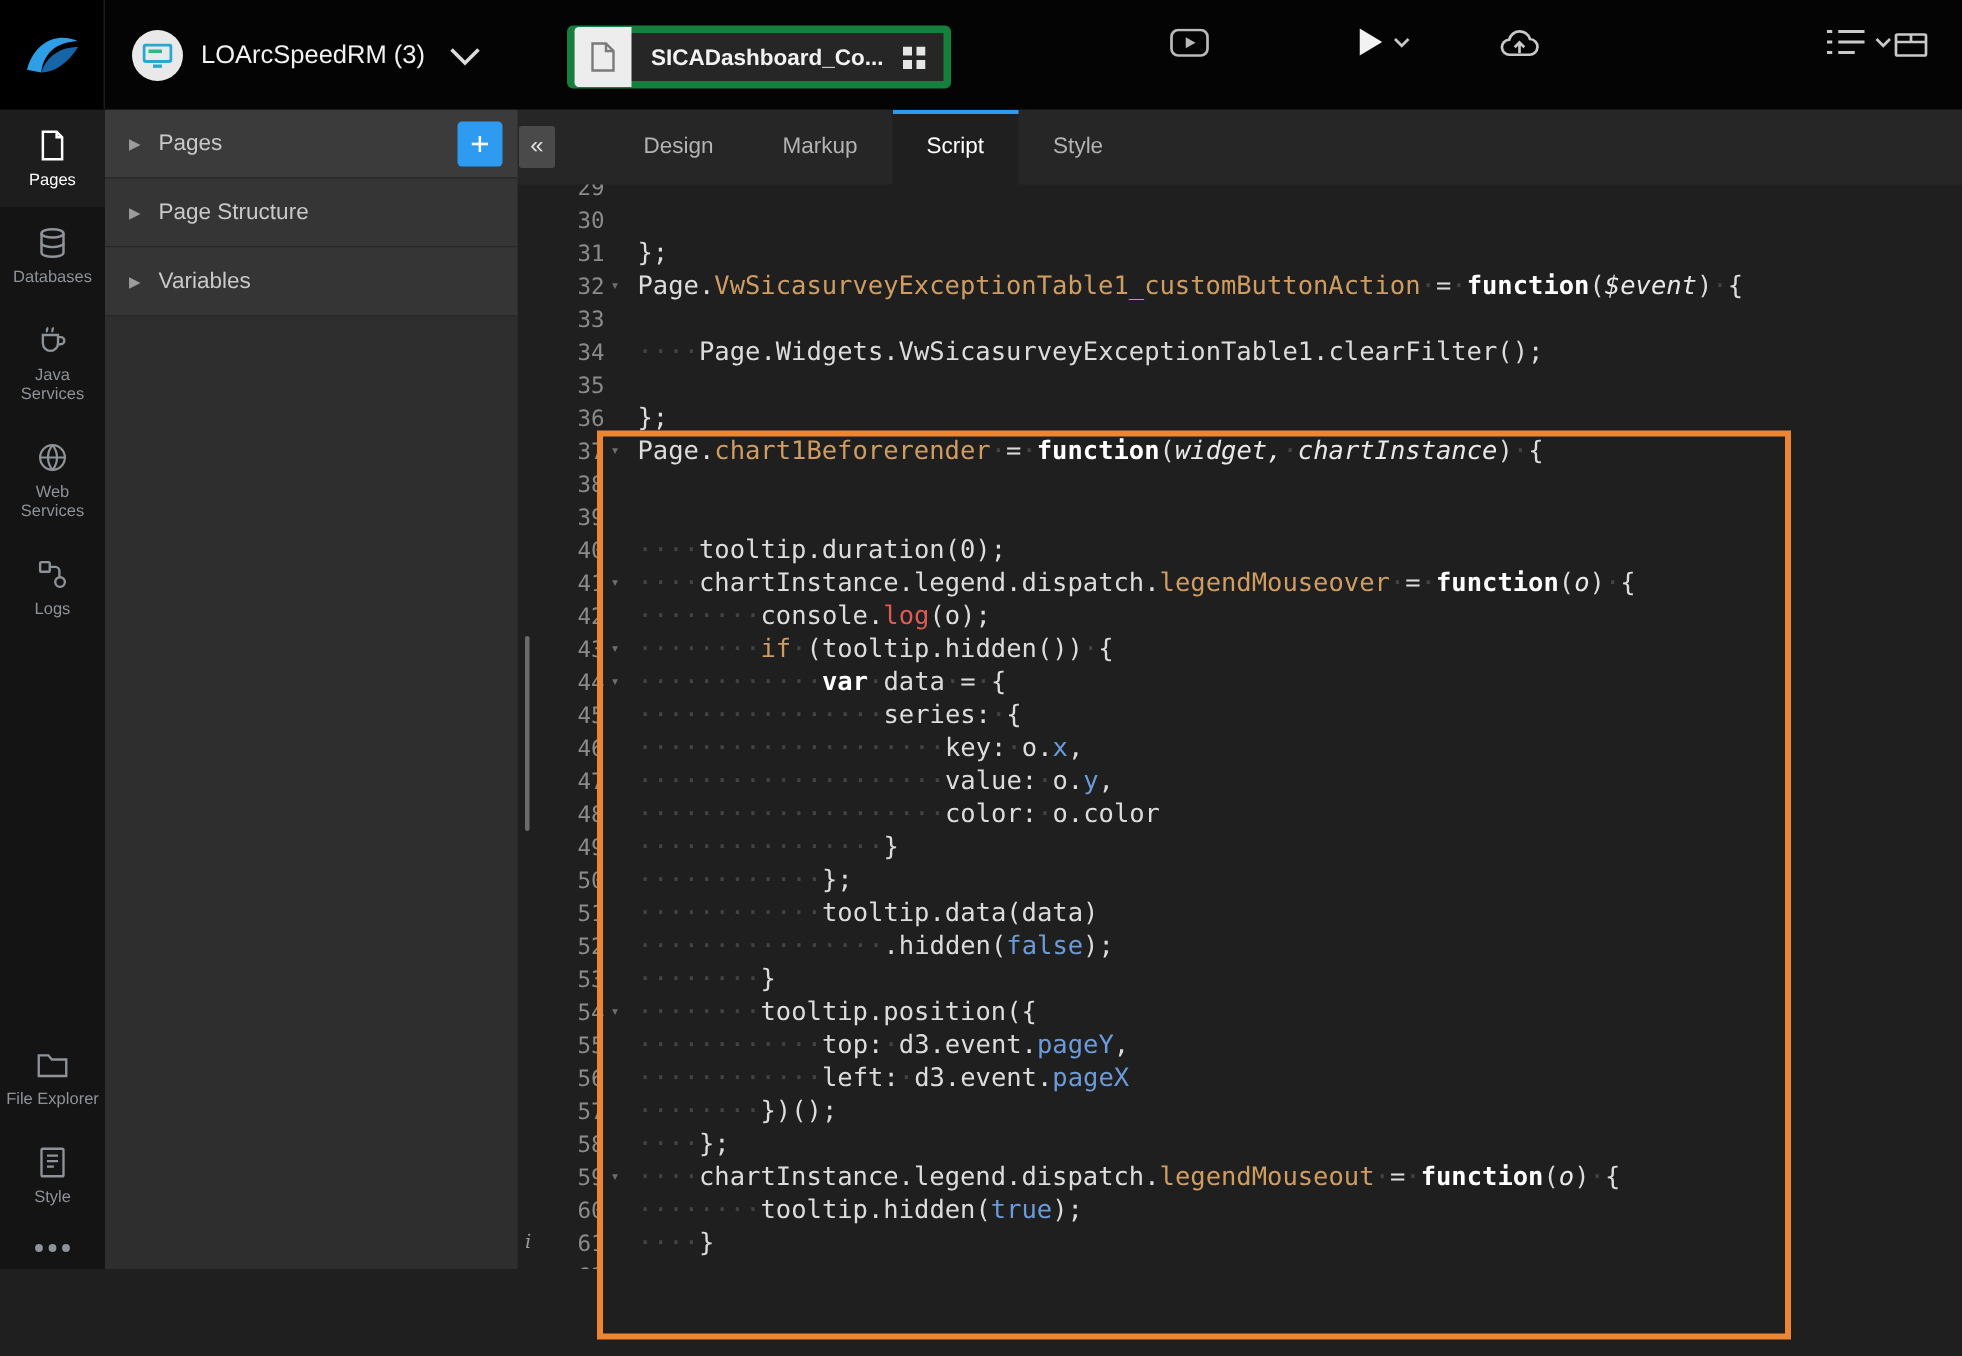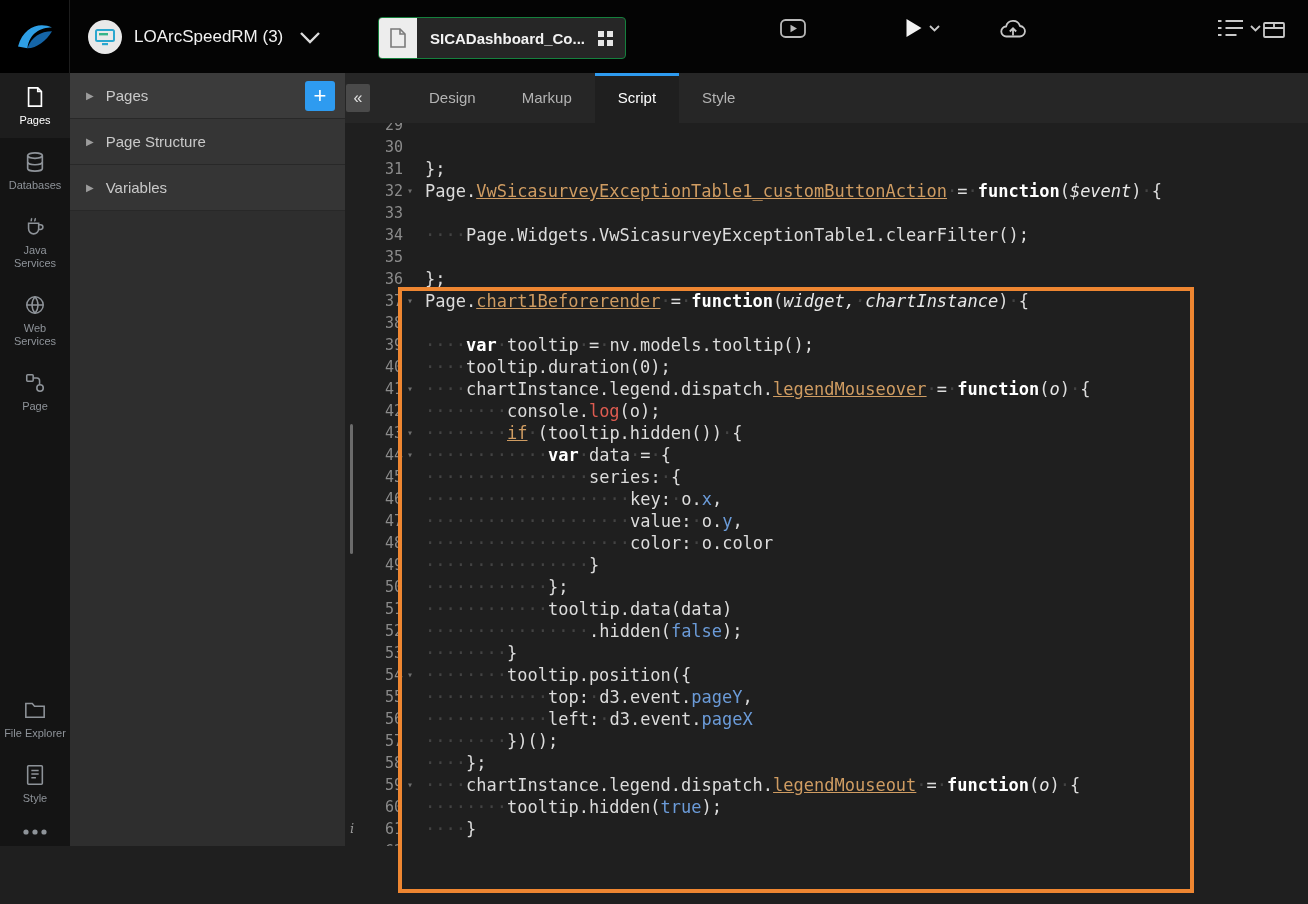--- a/index.html
+++ b/index.html
@@ -7,21 +7,21 @@
   body { width:1308px; height:904px; overflow:hidden; font-family:"Liberation Sans",sans-serif; }
   .app { position:relative; width:1308px; height:846px; }
 
   
   header { position:absolute; top:0; left:0; width:1308px; height:73px; background:#040404; overflow:hidden; z-index:20; }
   .logo { position:absolute; left:0; top:0; width:70px; height:73px; display:flex; align-items:center; justify-content:center; background:#000; border-right:1px solid #1d1d1d; cursor:pointer; }
   .project { position:absolute; left:88px; top:17px; height:40px; display:flex; align-items:center; cursor:pointer; }
   .proj-avatar { width:34px; height:34px; border-radius:50%; background:#e9e9e9; display:flex; align-items:center; justify-content:center; margin-right:12px; }
   .project-name { color:#f2f2f2; font-size:17px; }
   .big-chev { margin-left:16px; display:flex; }
-  .page-tab { position:absolute; left:378px; top:17px; height:42px; border:1px solid #15803d; border-radius:4px; background:#262626; display:flex; align-items:center; cursor:pointer; }
+  .page-tab { position:absolute; left:378px; top:17px; height:42px; border:5px solid #15803d; border-radius:4px; background:#262626; display:flex; align-items:center; cursor:pointer; }
   .doc-box { width:38px; height:40px; background:#ededed; border-radius:3px 0 0 3px; display:flex; align-items:center; justify-content:center; }
   .page-tab-label { color:#f2f2f2; font-size:15px; font-weight:bold; padding:0 13px; }
   .grid { margin-right:12px; display:flex; }
   .hdr-action { position:absolute; top:16px; width:76px; display:flex; flex-direction:column; align-items:flex-start; cursor:pointer;gap:37px; }
   .hdr-action .icon-row { height:24px; display:flex; align-items:center; gap:6px; }
   .hdr-action .lbl { font-size:12px; margin-top:5px; color:#c9c9c9; white-space:nowrap; }
   .act-tutorials { left:780px; }
   .act-preview { left:905px; }
   .act-deploy { left:999px; }
   .act-jobs { left:1217px; }
@@ -49,21 +49,21 @@
   .tab { padding:0 23px; line-height:50px; font-size:15px; color:#b3b3b3; cursor:pointer; }
   .tab.active { background:#1f1f1f; color:#ffffff; box-shadow:inset 0 3px 0 var(--accent-blue,#2e9bf0);text-align:center; }
   .code-wrap { position:absolute; top:50px; left:0; right:0; bottom:0; background:#1f1f1f; overflow:hidden; cursor:text; }
   .code { margin-top:-9px; font-family:"DejaVu Sans Mono",monospace; font-size:17px; }
   .cl { position:relative; height:22px; line-height:22px; padding-left:80px; white-space:pre; color:#dcdcdc; }
   .ln { position:absolute; left:0; top:0; width:58px; text-align:right; color:#8b8b8b; font-size:15px; font-family:"DejaVu Sans Mono",monospace; }
   .fold { position:absolute; left:62px; top:0; color:#6e6e6e; font-size:10px; cursor:pointer; }
   .info-i { position:absolute; left:5px; top:0; color:#9a9a9a; font-size:13px; font-style:italic; font-family:"DejaVu Serif",serif; }
   .tk-p { color:#dcdcdc; }
   .tk-k { color:#ffffff; font-weight:bold; }
-  .tk-n { color:#cf9c62;text-decoration:underline; }
+  .tk-n { color:#cf9c62; }
   .tk-b { color:#6b9bd8; }
   .tk-r { color:#dd5b50; }
   .tk-i { color:#e8e8e8; font-style:italic; }
   .tk-g { color:#5c5c5c; }
   .ws { color:rgba(255,255,255,0.16); }
   .annotation { position:absolute; left:53px; top:214px; width:796px; height:606px; border:4px solid var(--annotation-orange,#ee8631); pointer-events:none; z-index:5; }
   .scroll-thumb { position:absolute; left:5px; top:351px; width:3px; height:130px; background:#aaaaaa; opacity:0.55; border-radius:2px; z-index:6; cursor:pointer; }
 </style>
 </head>
 <body>
@@ -222,21 +222,21 @@
         <div class="rl">Web Services</div>
       </div>
       <div class="rail-item">
         <span class="icon">
           <svg viewBox="0 0 24 24" width="22" height="22" fill="none" stroke="currentColor" stroke-width="1.7">
             <rect x="3" y="3" width="7" height="7" rx="1"></rect>
             <circle cx="17.5" cy="17.5" r="3.5"></circle>
             <path d="M10 6.5h4a3 3 0 0 1 3 3V14"></path>
           </svg>
         </span>
-        <div class="rl">Page</div>
+        <div class="rl">Logs</div>
       </div>
       <div class="rail-spacer"></div>
       <div class="rail-item">
         <span class="icon">
           <svg viewBox="0 0 24 24" width="22" height="22" fill="none" stroke="currentColor" stroke-width="1.7">
             <path d="M2 5h7l2.5 3H22v12H2z"></path>
           </svg>
         </span>
         <div class="rl">File Explorer</div>
       </div>
@@ -289,21 +289,21 @@
           <div class="cl"><span class="ln">29</span><span class="ct"></span></div>
           <div class="cl"><span class="ln">30</span><span class="ct"></span></div>
           <div class="cl"><span class="ln">31</span><span class="ct"><span class="tk-p">};</span></span></div>
           <div class="cl"><span class="ln">32</span><span class="fold">▾</span><span class="ct"><span class="tk-p">Page.</span><span class="tk-n">VwSicasurveyExceptionTable1_customButtonAction</span><span class="tk-p"><span class="ws">·</span>=<span class="ws">·</span></span><span class="tk-k">function</span><span class="tk-p">(</span><span class="tk-i">$event</span><span class="tk-p">)<span class="ws">·</span>{</span></span></div>
           <div class="cl"><span class="ln">33</span><span class="ct"></span></div>
           <div class="cl"><span class="ln">34</span><span class="ct"><span class="tk-p"><span class="ws">·</span><span class="ws">·</span><span class="ws">·</span><span class="ws">·</span>Page.Widgets.VwSicasurveyExceptionTable1.clearFilter();</span></span></div>
           <div class="cl"><span class="ln">35</span><span class="ct"></span></div>
           <div class="cl"><span class="ln">36</span><span class="ct"><span class="tk-p">};</span></span></div>
           <div class="cl"><span class="ln">37</span><span class="fold">▾</span><span class="ct"><span class="tk-p">Page.</span><span class="tk-n">chart1Beforerender</span><span class="tk-p"><span class="ws">·</span>=<span class="ws">·</span></span><span class="tk-k">function</span><span class="tk-p">(</span><span class="tk-i">widget,<span class="ws">·</span>chartInstance</span><span class="tk-p">)<span class="ws">·</span>{</span></span></div>
           <div class="cl"><span class="ln">38</span><span class="ct"></span></div>
-          <div class="cl"><span class="ln">39</span><span class="ct"><span class="tk-p"><span class="ws">·</span><span class="ws">·</span><span class="ws">·</span><span class="ws">·</span></span><span class="tk-k">var</span><span class="tk-p"><span class="ws">·</span>tooltip<span class="ws">·</span>=<span class="ws">·</span>nv.models.tooltip();</span></span></div>
+          <div class="cl"><span class="ln">39</span></div>
           <div class="cl"><span class="ln">40</span><span class="ct"><span class="tk-p"><span class="ws">·</span><span class="ws">·</span><span class="ws">·</span><span class="ws">·</span>tooltip.duration(0);</span></span></div>
           <div class="cl"><span class="ln">41</span><span class="fold">▾</span><span class="ct"><span class="tk-p"><span class="ws">·</span><span class="ws">·</span><span class="ws">·</span><span class="ws">·</span>chartInstance.legend.dispatch.</span><span class="tk-n">legendMouseover</span><span class="tk-p"><span class="ws">·</span>=<span class="ws">·</span></span><span class="tk-k">function</span><span class="tk-p">(</span><span class="tk-i">o</span><span class="tk-p">)<span class="ws">·</span>{</span></span></div>
           <div class="cl"><span class="ln">42</span><span class="ct"><span class="tk-p"><span class="ws">·</span><span class="ws">·</span><span class="ws">·</span><span class="ws">·</span><span class="ws">·</span><span class="ws">·</span><span class="ws">·</span><span class="ws">·</span>console.</span><span class="tk-r">log</span><span class="tk-p">(o);</span></span></div>
           <div class="cl"><span class="ln">43</span><span class="fold">▾</span><span class="ct"><span class="tk-p"><span class="ws">·</span><span class="ws">·</span><span class="ws">·</span><span class="ws">·</span><span class="ws">·</span><span class="ws">·</span><span class="ws">·</span><span class="ws">·</span></span><span class="tk-n">if</span><span class="tk-p"><span class="ws">·</span>(tooltip.hidden())<span class="ws">·</span>{</span></span></div>
           <div class="cl"><span class="ln">44</span><span class="fold">▾</span><span class="ct"><span class="tk-p"><span class="ws">·</span><span class="ws">·</span><span class="ws">·</span><span class="ws">·</span><span class="ws">·</span><span class="ws">·</span><span class="ws">·</span><span class="ws">·</span><span class="ws">·</span><span class="ws">·</span><span class="ws">·</span><span class="ws">·</span></span><span class="tk-k">var</span><span class="tk-p"><span class="ws">·</span>data<span class="ws">·</span>=<span class="ws">·</span>{</span></span></div>
           <div class="cl"><span class="ln">45</span><span class="ct"><span class="tk-p"><span class="ws">·</span><span class="ws">·</span><span class="ws">·</span><span class="ws">·</span><span class="ws">·</span><span class="ws">·</span><span class="ws">·</span><span class="ws">·</span><span class="ws">·</span><span class="ws">·</span><span class="ws">·</span><span class="ws">·</span><span class="ws">·</span><span class="ws">·</span><span class="ws">·</span><span class="ws">·</span>series:<span class="ws">·</span>{</span></span></div>
           <div class="cl"><span class="ln">46</span><span class="ct"><span class="tk-p"><span class="ws">·</span><span class="ws">·</span><span class="ws">·</span><span class="ws">·</span><span class="ws">·</span><span class="ws">·</span><span class="ws">·</span><span class="ws">·</span><span class="ws">·</span><span class="ws">·</span><span class="ws">·</span><span class="ws">·</span><span class="ws">·</span><span class="ws">·</span><span class="ws">·</span><span class="ws">·</span><span class="ws">·</span><span class="ws">·</span><span class="ws">·</span><span class="ws">·</span>key:<span class="ws">·</span>o.</span><span class="tk-b">x</span><span class="tk-p">,</span></span></div>
           <div class="cl"><span class="ln">47</span><span class="ct"><span class="tk-p"><span class="ws">·</span><span class="ws">·</span><span class="ws">·</span><span class="ws">·</span><span class="ws">·</span><span class="ws">·</span><span class="ws">·</span><span class="ws">·</span><span class="ws">·</span><span class="ws">·</span><span class="ws">·</span><span class="ws">·</span><span class="ws">·</span><span class="ws">·</span><span class="ws">·</span><span class="ws">·</span><span class="ws">·</span><span class="ws">·</span><span class="ws">·</span><span class="ws">·</span>value:<span class="ws">·</span>o.</span><span class="tk-b">y</span><span class="tk-p">,</span></span></div>
           <div class="cl"><span class="ln">48</span><span class="ct"><span class="tk-p"><span class="ws">·</span><span class="ws">·</span><span class="ws">·</span><span class="ws">·</span><span class="ws">·</span><span class="ws">·</span><span class="ws">·</span><span class="ws">·</span><span class="ws">·</span><span class="ws">·</span><span class="ws">·</span><span class="ws">·</span><span class="ws">·</span><span class="ws">·</span><span class="ws">·</span><span class="ws">·</span><span class="ws">·</span><span class="ws">·</span><span class="ws">·</span><span class="ws">·</span>color:<span class="ws">·</span>o.color</span></span></div>
           <div class="cl"><span class="ln">49</span><span class="ct"><span class="tk-p"><span class="ws">·</span><span class="ws">·</span><span class="ws">·</span><span class="ws">·</span><span class="ws">·</span><span class="ws">·</span><span class="ws">·</span><span class="ws">·</span><span class="ws">·</span><span class="ws">·</span><span class="ws">·</span><span class="ws">·</span><span class="ws">·</span><span class="ws">·</span><span class="ws">·</span><span class="ws">·</span>}</span></span></div>

